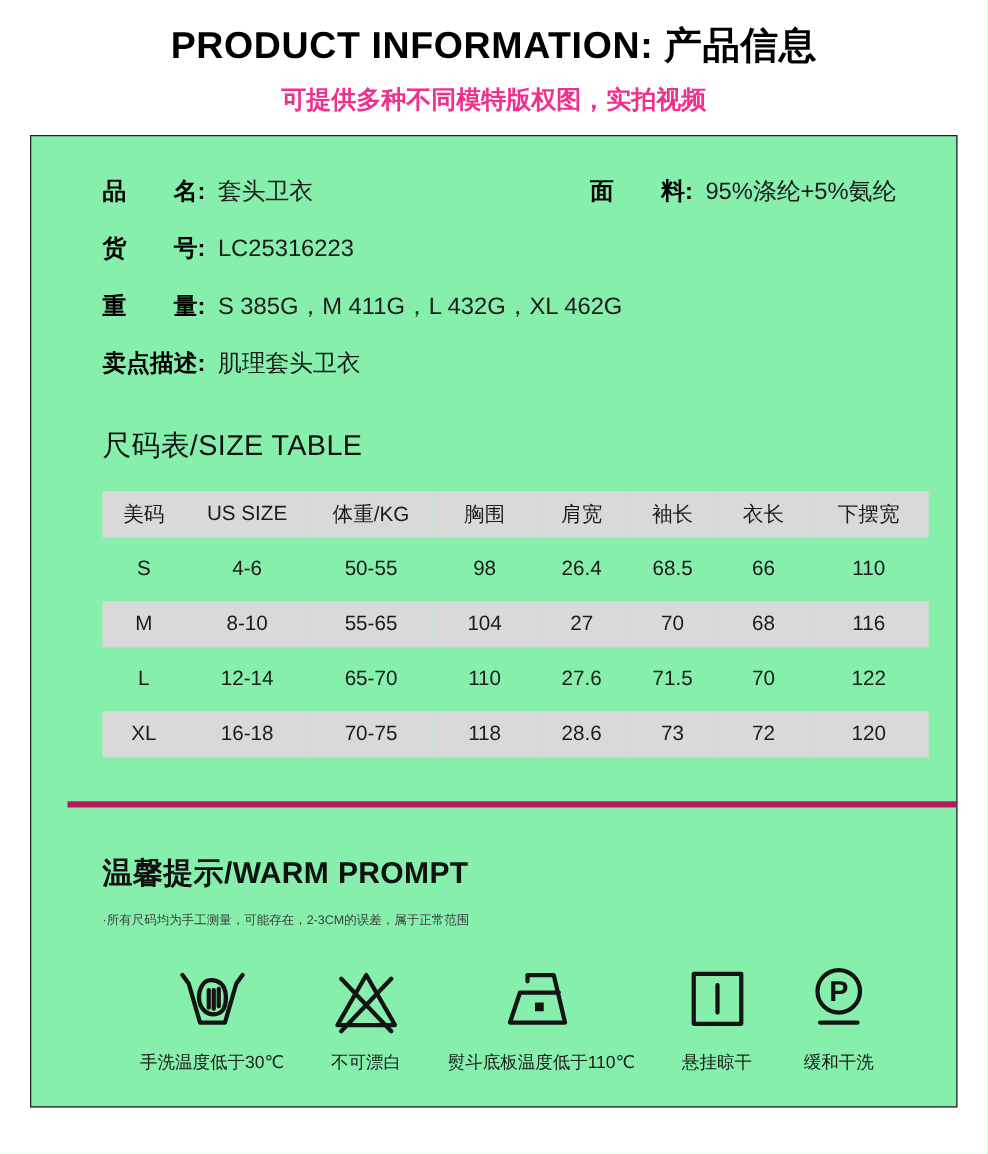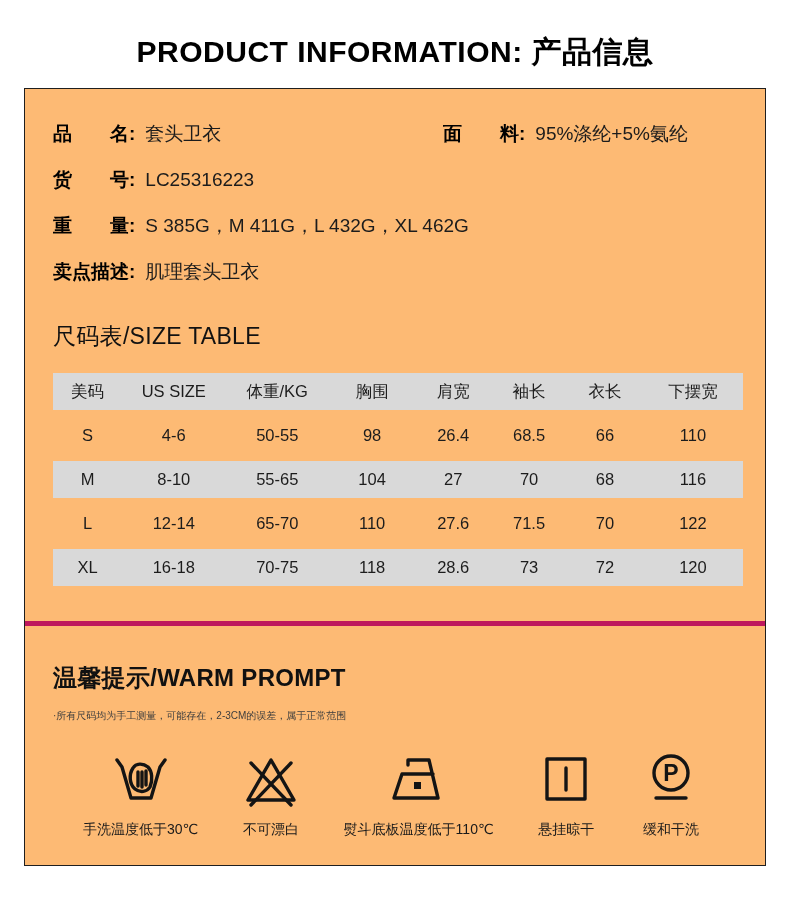--- a/index.html
+++ b/index.html
@@ -7,38 +7,39 @@
   body {
     width: 790px;
     height: 923px;
     font-family: "Liberation Sans", "DejaVu Sans", sans-serif;
     color: #1a1a1a;
     overflow: hidden;
   }
   .page { width: 790px; height: 923px; background: #fff; }
 
   
-  .header { text-align: center; padding-top: 32px; }
+  .header { text-align: center; padding-top: 16px; }
   .page-title {
     font-size: 30px;
     font-weight: 700;
     letter-spacing: 0.5px;
     color: #000;
   }
   .page-subtitle {
     margin-top: 9px;
     font-size: 20px;
     font-weight: 700;
   }
 
   
   .outer-box {
     margin: 15px 24px 0 24px;
     border: 1px solid #1f1f1f;
-    background: #fdba74;
+    background: #86efac;
+    padding-left: 29px;
   }
   .section-1 { padding: 22px 22px 28px 28px; }
   .section-2 { border-top: 5px solid #be185d; padding: 36px 22px 26px 28px; }
 
   
   .info-grid {
     display: grid;
     grid-template-columns: 390px 1fr;
     row-gap: 0;
   }
@@ -102,20 +103,21 @@
   svg.care .fillblk { fill: #141414; stroke: none; }
   svg.care text { fill: #141414; stroke: none; font-family: "Liberation Sans", sans-serif; font-weight: 700; }
 </style>
 </head>
 <body>
 
 <div class="page">
 
   <div class="header">
     <div class="page-title">PRODUCT INFORMATION: 产品信息</div>
+    <div class="page-subtitle" style="color: rgb(240, 48, 142);">可提供多种不同模特版权图，实拍视频</div>
   </div>
 
   <div class="outer-box">
 
     <div class="section-1">
       <div class="info-grid">
         <div class="info-field">
           <span class="lbl">品　　名:</span><span class="val">套头卫衣</span>
         </div>
         <div class="info-field">

